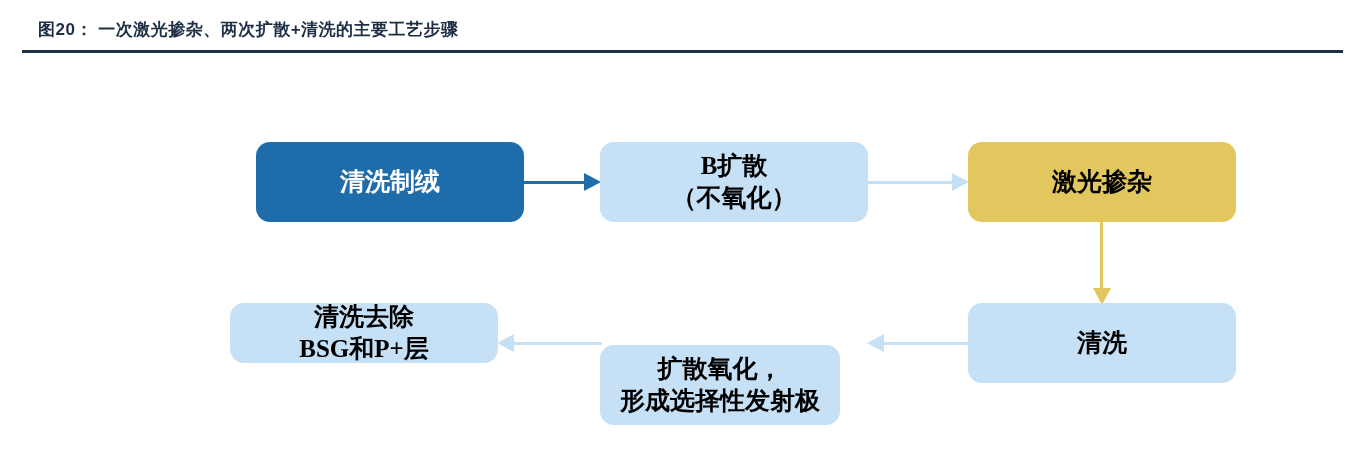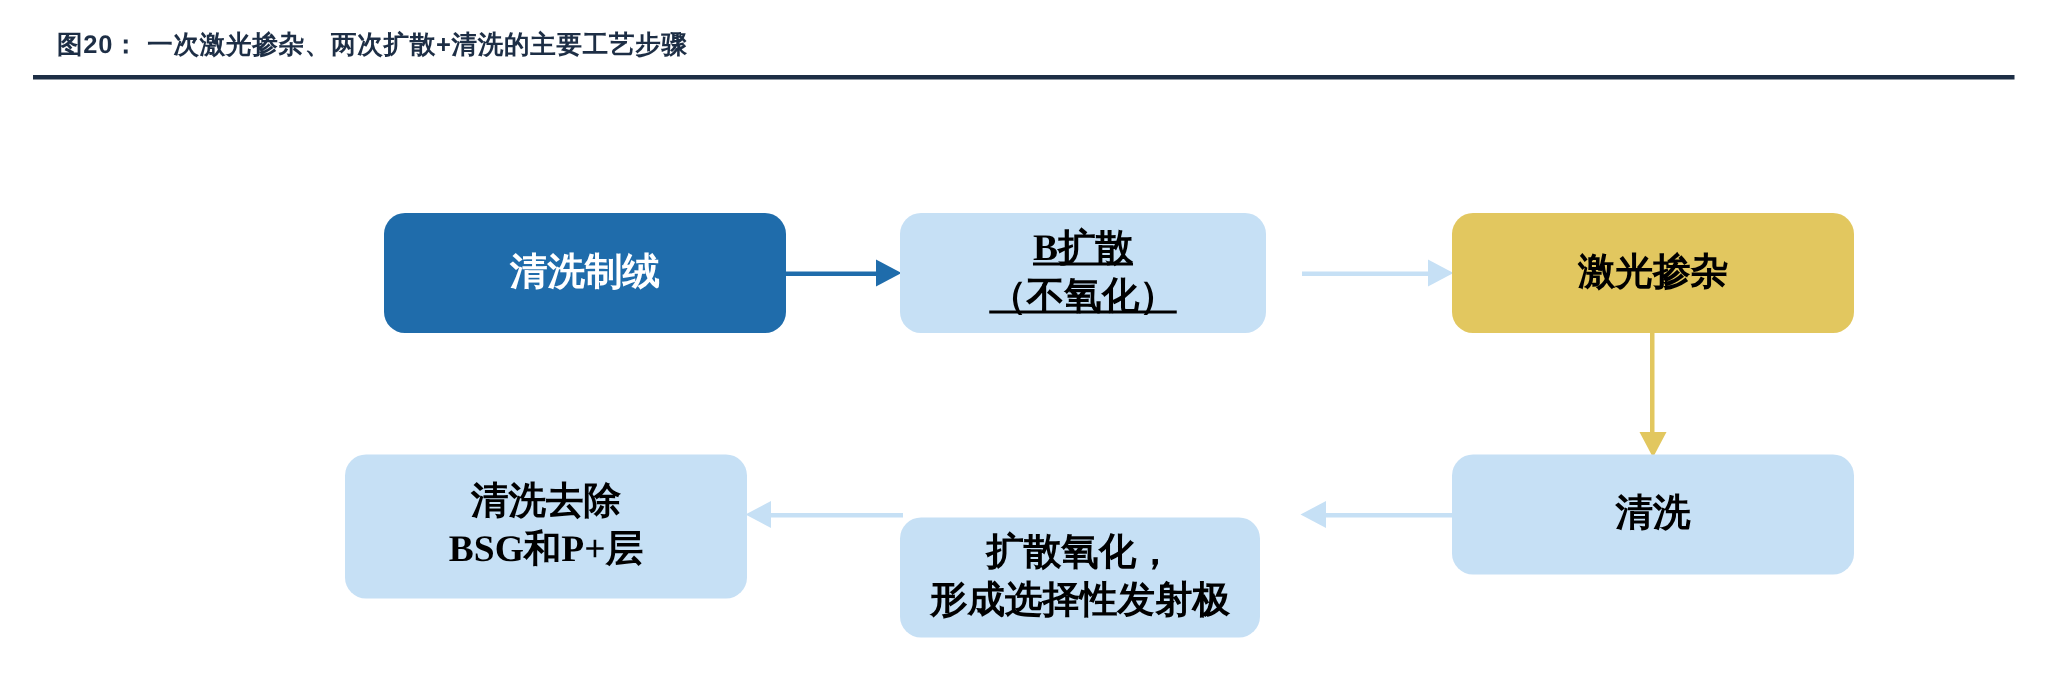--- a/index.html
+++ b/index.html
@@ -113,39 +113,39 @@
   <div id="figure-title">图20：  一次激光掺杂、两次扩散+清洗的主要工艺步骤</div>
   <div id="header-rule"></div>
 </div>
 
 <div id="flow-canvas">
 
   <div class="node dark" style="left:230px; top:86px; width:268px; height:80px;">
     <span class="node-label">清洗制绒</span>
   </div>
 
-  <div class="node light" style="left:600px; top:86px; width:244px; height:80px;text-decoration:underline;">
+  <div class="node light" style="left:600px; top:86px; width:268px; height:80px;">
     <span class="node-label">B扩散
 （不氧化）</span>
   </div>
 
   <div class="node light" style="left:968px; top:247px; width:268px; height:80px;">
     <span class="node-label">清洗</span>
   </div>
 
   <div class="node gold" style="left:968px; top:86px; width:268px; height:80px;">
     <span class="node-label">激光掺杂</span>
   </div>
 
   <div class="node light" style="left:600px; top:247px; width:240px; height:80px;margin-top:42px;">
     <span class="node-label">扩散氧化，
 形成选择性发射极</span>
   </div>
 
-  <div class="node light" style="left:230px; top:247px; width:268px; height:96px;">
+  <div class="node light" style="left:230px; top:247px; width:268px; height:60px;">
     <span class="node-label">清洗去除
 BSG和P+层</span>
   </div>
 
   <div class="conn">
     <div class="conn-line-h" style="left:498px; top:125px; width:88px; background:#1f6cab;"></div>
     <div class="arrowhead arrow-right" style="left:584px; top:117px; border-left:17px solid #1f6cab;"></div>
   </div>
 
   <div class="conn">

